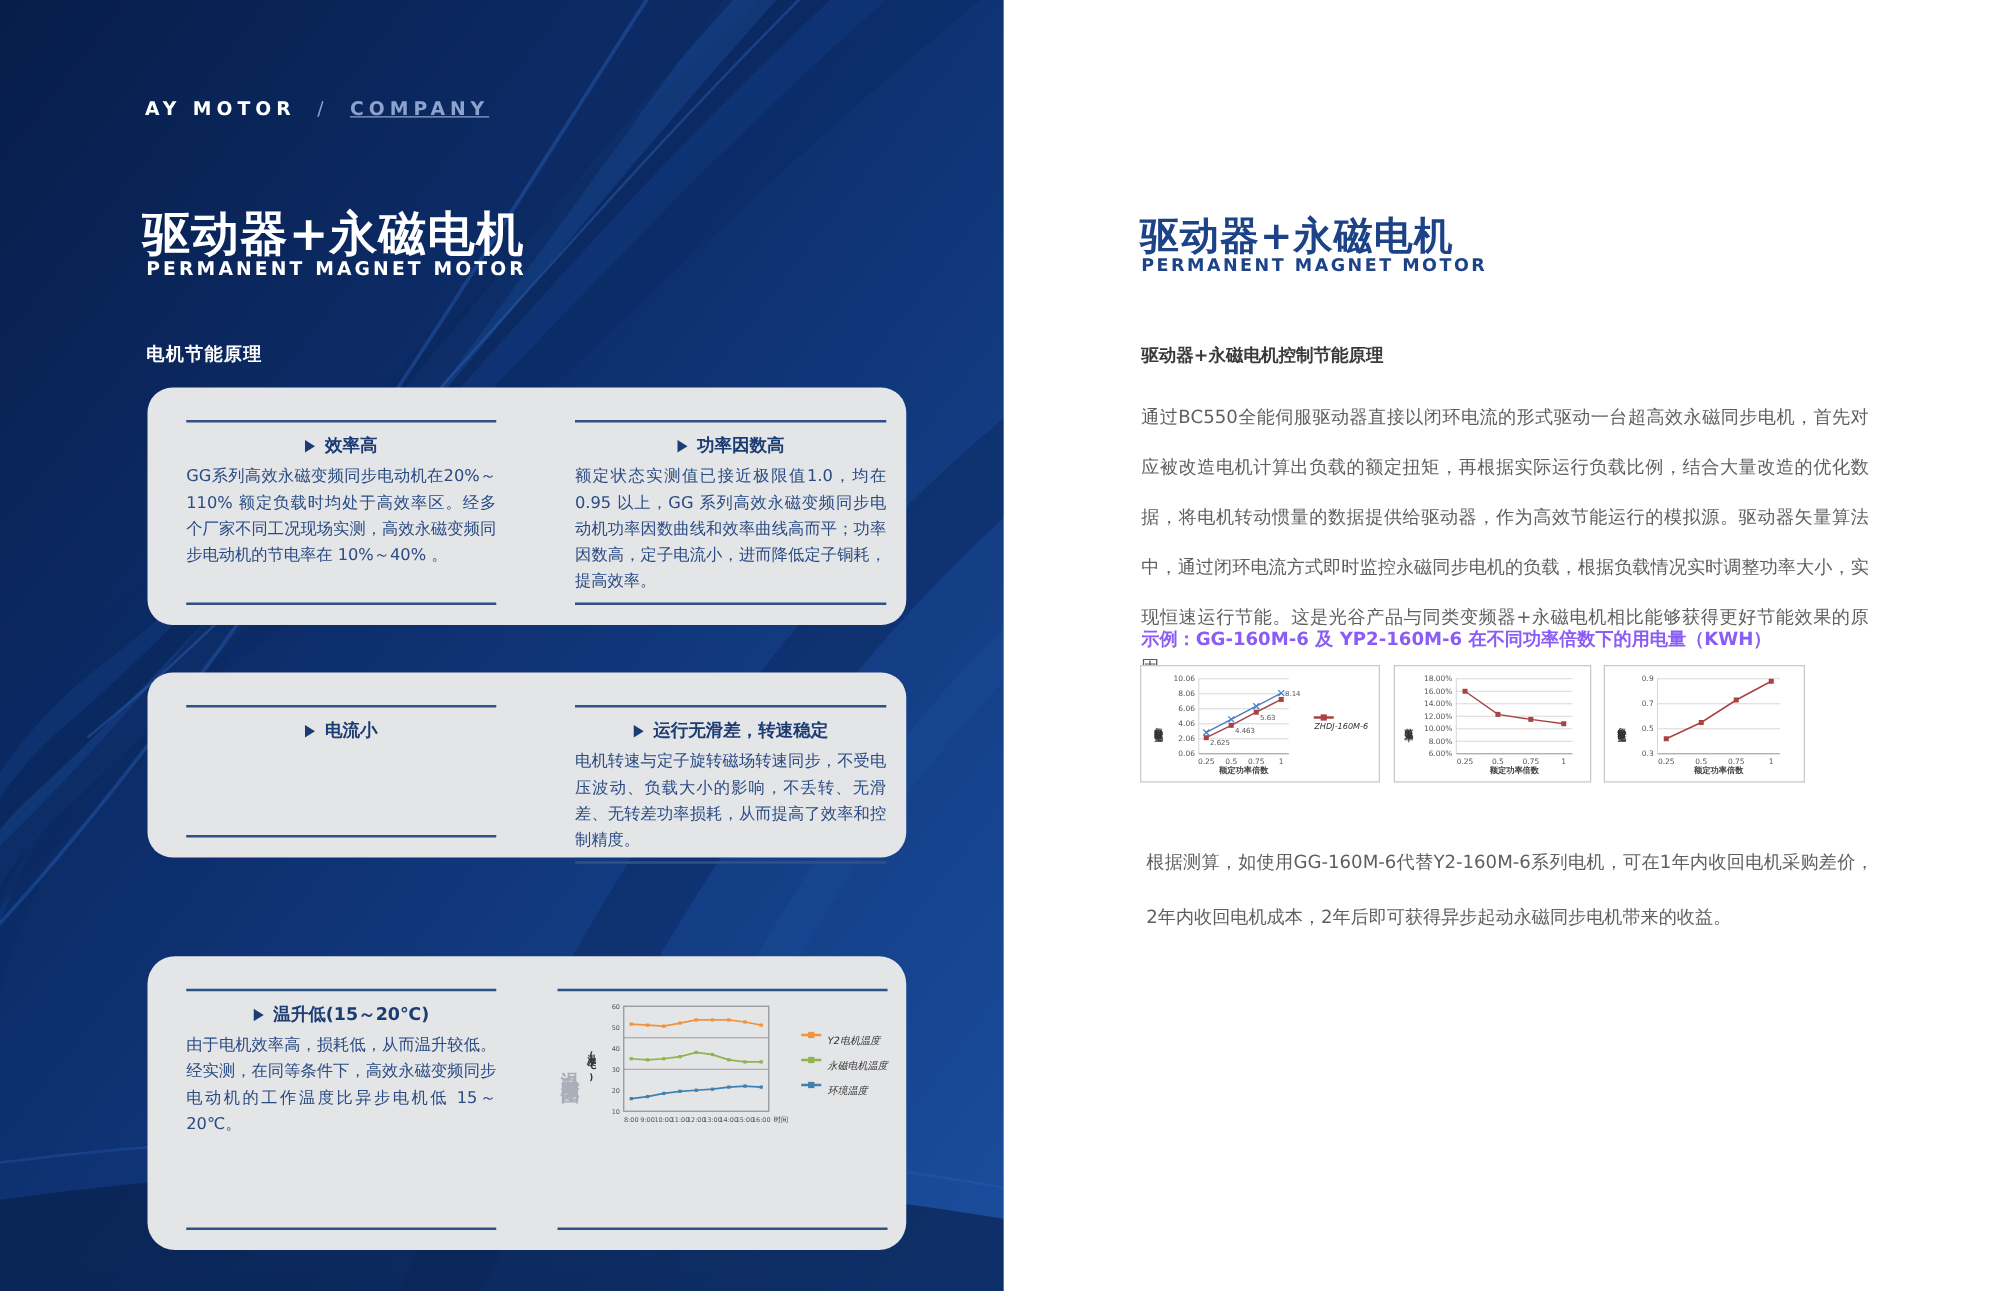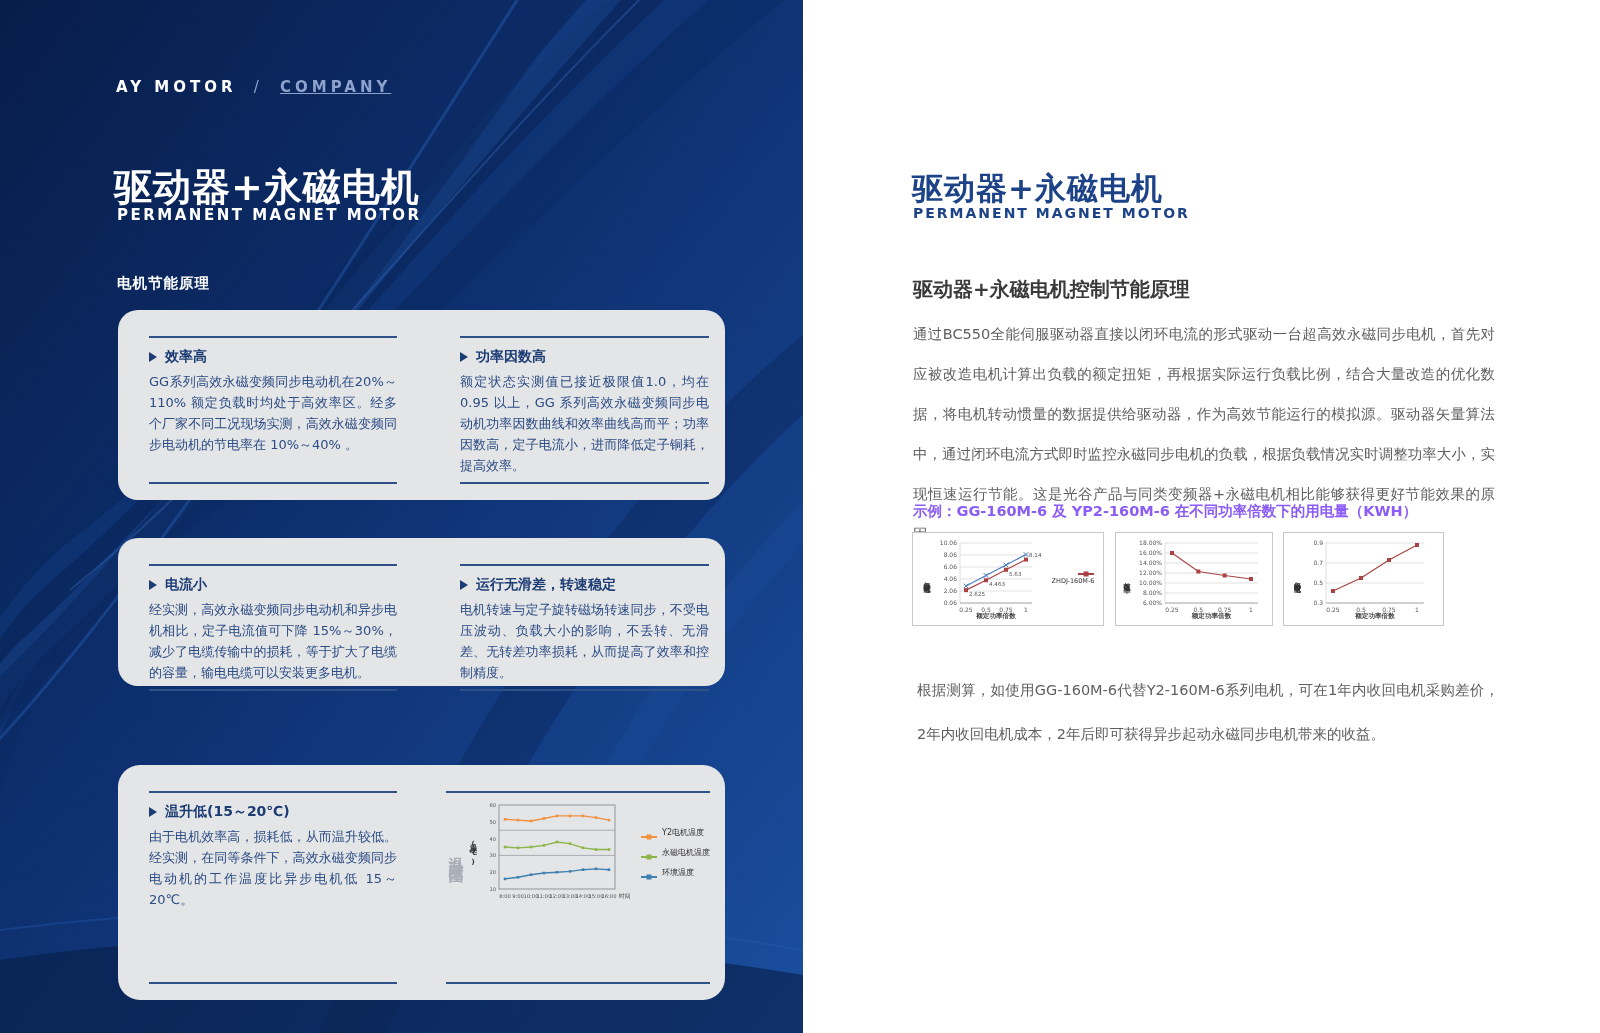--- a/index.html
+++ b/index.html
@@ -19,28 +19,28 @@
   .card{position:absolute;left:118px;width:607px;background:#e4e5e7;border-radius:20px;}
   #card1{top:310px;height:190px;}
   #card2{top:538px;height:148px;}
   #card3{top:765px;height:235px;border-radius:22px;}
   .col{position:absolute;top:26px;bottom:16px;display:flex;flex-direction:column;}
   .col1{left:31px;width:248px;}
   .col2{left:342px;width:249px;}
   #card3 .col2{left:328px;width:264px;}
   .rule{height:2px;background:#2f5187;flex:none;}
   .rule.bottom{margin-top:auto;}
-  .col-head{display:flex;align-items:center;gap:8px;margin:10px 0 5px;font-size:14px;font-weight:bold;color:#1c3c74;}
+  .col-head{display:flex;align-items:center;gap:8px;margin:10px 0 5px;font-size:14px;font-weight:bold;color:#1c3c74;justify-content:center;}
   .tri{width:0;height:0;border-left:8px solid #1c3c74;border-top:5px solid transparent;border-bottom:5px solid transparent;flex:none;}
   .col-body{font-size:13px;color:#2a4b84;line-height:21px;text-align:justify;margin-bottom:6px;}
   
   .page-right{position:absolute;left:803px;top:0;width:797px;height:1033px;background:#fff;}
   .r-title{position:absolute;left:109px;top:168px;font-size:31px;font-weight:bold;color:#1c4287;letter-spacing:1px;}
   .r-sub{position:absolute;left:110px;top:205px;font-size:14px;font-weight:bold;color:#1c4287;letter-spacing:2px;}
-  .r-head{position:absolute;left:110px;top:276px;font-size:20px;font-weight:bold;color:#3a3a3a;}
+  .r-head{position:absolute;left:110px;top:276px;font-size:14px;font-weight:bold;color:#3a3a3a;}
   .r-para{position:absolute;left:110px;width:582px;font-size:14.5px;color:#5f5f5f;line-height:40px;text-align:justify;}
   #para1{top:314px;}
   #para2{top:664px;line-height:44px;}
   .r-example{position:absolute;left:110px;top:502px;font-size:14.5px;font-weight:bold;color:#8b5cf6;}
   .chart-box{position:absolute;top:532px;height:92px;border:1px solid #c8c8c8;background:#fff;
              display:flex;align-items:center;justify-content:center;}
   #boxA{left:109px;width:190px;}
   #boxB{left:312px;width:156px;}
   #boxC{left:480px;width:159px;}
   .wordmark{position:absolute;left:110px;top:831px;width:402px;color:#1b3a78;}
@@ -48,21 +48,21 @@
   .wm-text{font-size:30px;font-weight:bold;line-height:34px;padding:1px 0;white-space:nowrap;overflow:hidden;}
   #wm1{letter-spacing:22px;}
   #wm2{letter-spacing:11px;}
   
   .chart-host{display:flex;align-items:center;gap:3px;}
   .vtext{writing-mode:vertical-rl;text-orientation:upright;}
   .side-label{font-size:15px;font-weight:bold;color:#a9aeb8;letter-spacing:3px;flex:none;}
   .ylab{font-size:7px;color:#333;letter-spacing:1px;flex:none;font-weight:bold;}
   svg text{font-family:"DejaVu Sans","Liberation Sans",sans-serif;}
   .legend{display:flex;flex-direction:column;gap:9px;color:#333;flex:none;}
-  .lg-entry{display:flex;align-items:flex-end;gap:5px;}
+  .lg-entry{display:flex;align-items:flex-start;gap:5px;font-style:italic;}
   .legend.stack .lg-entry{flex-direction:column;gap:2px;}
   .lg-marker{position:relative;width:16px;height:2px;flex:none;display:block;}
   .lg-marker i{position:absolute;left:50%;top:50%;transform:translate(-50%,-50%);width:5px;height:5px;display:block;}
   .chart-col .chart-host{margin-top:8px;}
 </style>
 </head>
 <body>
 
 <div class="spread">
 
@@ -122,21 +122,20 @@
       </div>
     </div>
 
     <div class="card" id="card2">
       <div class="col col1">
         <div class="rule"></div>
         <div class="col-head">
           <span class="tri"></span>
           <span>电流小</span>
         </div>
-        <div class="col-body">经实测，高效永磁变频同步电动机和异步电机相比，定子电流值可下降 15%～30%，减少了电缆传输中的损耗，等于扩大了电缆的容量，输电电缆可以安装更多电机。</div>
         <div class="rule bottom"></div>
       </div>
       <div class="col col2">
         <div class="rule"></div>
         <div class="col-head">
           <span class="tri"></span>
           <span>运行无滑差，转速稳定</span>
         </div>
         <div class="col-body">电机转速与定子旋转磁场转速同步，不受电压波动、负载大小的影响，不丢转、无滑差、无转差功率损耗，从而提高了效率和控制精度。</div>
         <div class="rule bottom"></div>

